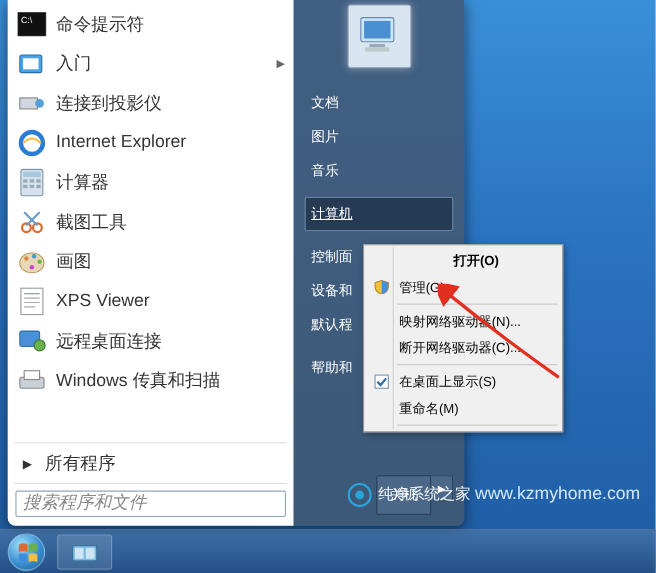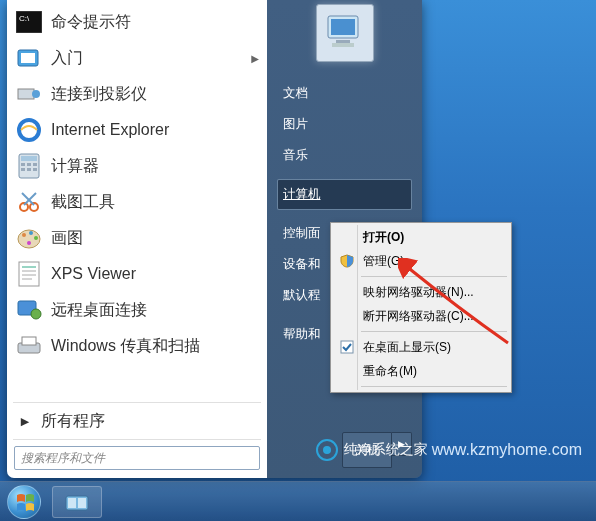--- a/index.html
+++ b/index.html
@@ -17,34 +17,34 @@
 .prog-icon { width: 28px; height: 28px; margin-right: 8px; display: flex; align-items: center; justify-content: center; font-size: 18px; }
 .prog-label { flex: 1; font-size: 16px; color: #333; }
 .prog-arrow { font-size: 10px; color: #666; }
 
 .separator { height: 1px; background: #e0e0e0; margin: 2px 6px; }
 
 .all-programs { display: flex; align-items: center; height: 32px; padding: 0 8px; cursor: pointer; }
 .all-arrow { width: 20px; text-align: center; font-size: 11px; color: #333; margin-right: 6px; }
 
 .search-box { margin: 4px 7px 0 7px; }
-.search-input { width: 100%; height: 24px; border: 1px solid #8fa6c0; border-radius: 2px; padding: 0 6px; font-size: 12px; font-style: italic; color: #777; background: #fff; }
+.search-input { width: 100%; height: 24px; border: 1px solid #8fa6c0; border-radius: 2px; padding: 0 6px; font-size: 16px; font-style: italic; color: #777; background: #fff; }
 .search-input::placeholder { color: #888; font-style: italic; }
 
 .right-item { display: block; padding: 7px 6px; color: #fff; font-size: 12.5px; cursor: pointer; border-radius: 2px; white-space: nowrap; overflow: hidden; text-overflow: ellipsis; }
 .right-item.highlight { background: rgba(20,35,55,0.6); border: 1px solid rgba(150,180,210,0.6); padding: 6px 5px; text-decoration: underline; }
 .right-gap { height: 8px; }
 
 .shutdown-row { position: absolute; bottom: 10px; right: 10px; display: flex; }
 .shutdown-btn { background: #4b6888; border: 1px solid #2a3f58; color: #fff; font-size: 12px; height: 36px; padding: 0 12px; cursor: pointer; border-radius: 2px 0 0 2px; }
 .shutdown-more { background: #4b6888; border: 1px solid #2a3f58; border-left: none; color: #fff; width: 20px; height: 24px; cursor: pointer; border-radius: 0 2px 2px 0; font-size: 9px; }
 
 .context-menu { position: absolute; left: 330px; top: 222px; width: 182px; background: #f0f0f0; border: 1px solid #979797; box-shadow: 2px 2px 6px rgba(0,0,0,0.35); padding: 2px; }
 .ctx-item { display: flex; align-items: center; height: 24px; padding: 0 6px 0 30px; font-size: 12px; color: #000; cursor: pointer; position: relative; }
-.ctx-item.bold { font-weight: bold; }
+.ctx-item.bold { font-weight: bold; justify-content: center; }
 .ctx-icon { position: absolute; left: 5px; width: 18px; height: 18px; display: flex; align-items: center; justify-content: center; font-size: 13px; }
 .ctx-sep { height: 1px; background: #c8c8c8; margin: 3px 2px 3px 28px; }
 .ctx-gutter { position: absolute; left: 26px; top: 2px; bottom: 2px; width: 1px; background: #d0d0d0; }
 
 .arrow-annotation { position: absolute; left: 398px; top: 258px; width: 120px; height: 90px; pointer-events: none; }
 
 .taskbar { position: absolute; left: 0; bottom: 0; width: 100%; height: 40px; background: linear-gradient(180deg, rgba(90,130,170,0.55), rgba(40,70,110,0.55)); backdrop-filter: blur(3px); display: flex; align-items: center; border-top: 1px solid rgba(255,255,255,0.2); }
 .start-orb { width: 48px; height: 40px; display: flex; align-items: center; justify-content: center; cursor: pointer; }
 .orb-circle { width: 34px; height: 34px; border-radius: 50%; background: radial-gradient(circle at 35% 30%, #9fe0ff, #3b8fd0 55%, #1a5d94); border: 1px solid rgba(255,255,255,0.35); position: relative; }
 .tb-item { width: 50px; height: 32px; margin-left: 4px; background: rgba(255,255,255,0.12); border: 1px solid rgba(255,255,255,0.25); border-radius: 3px; display: flex; align-items: center; justify-content: center; cursor: pointer; }

